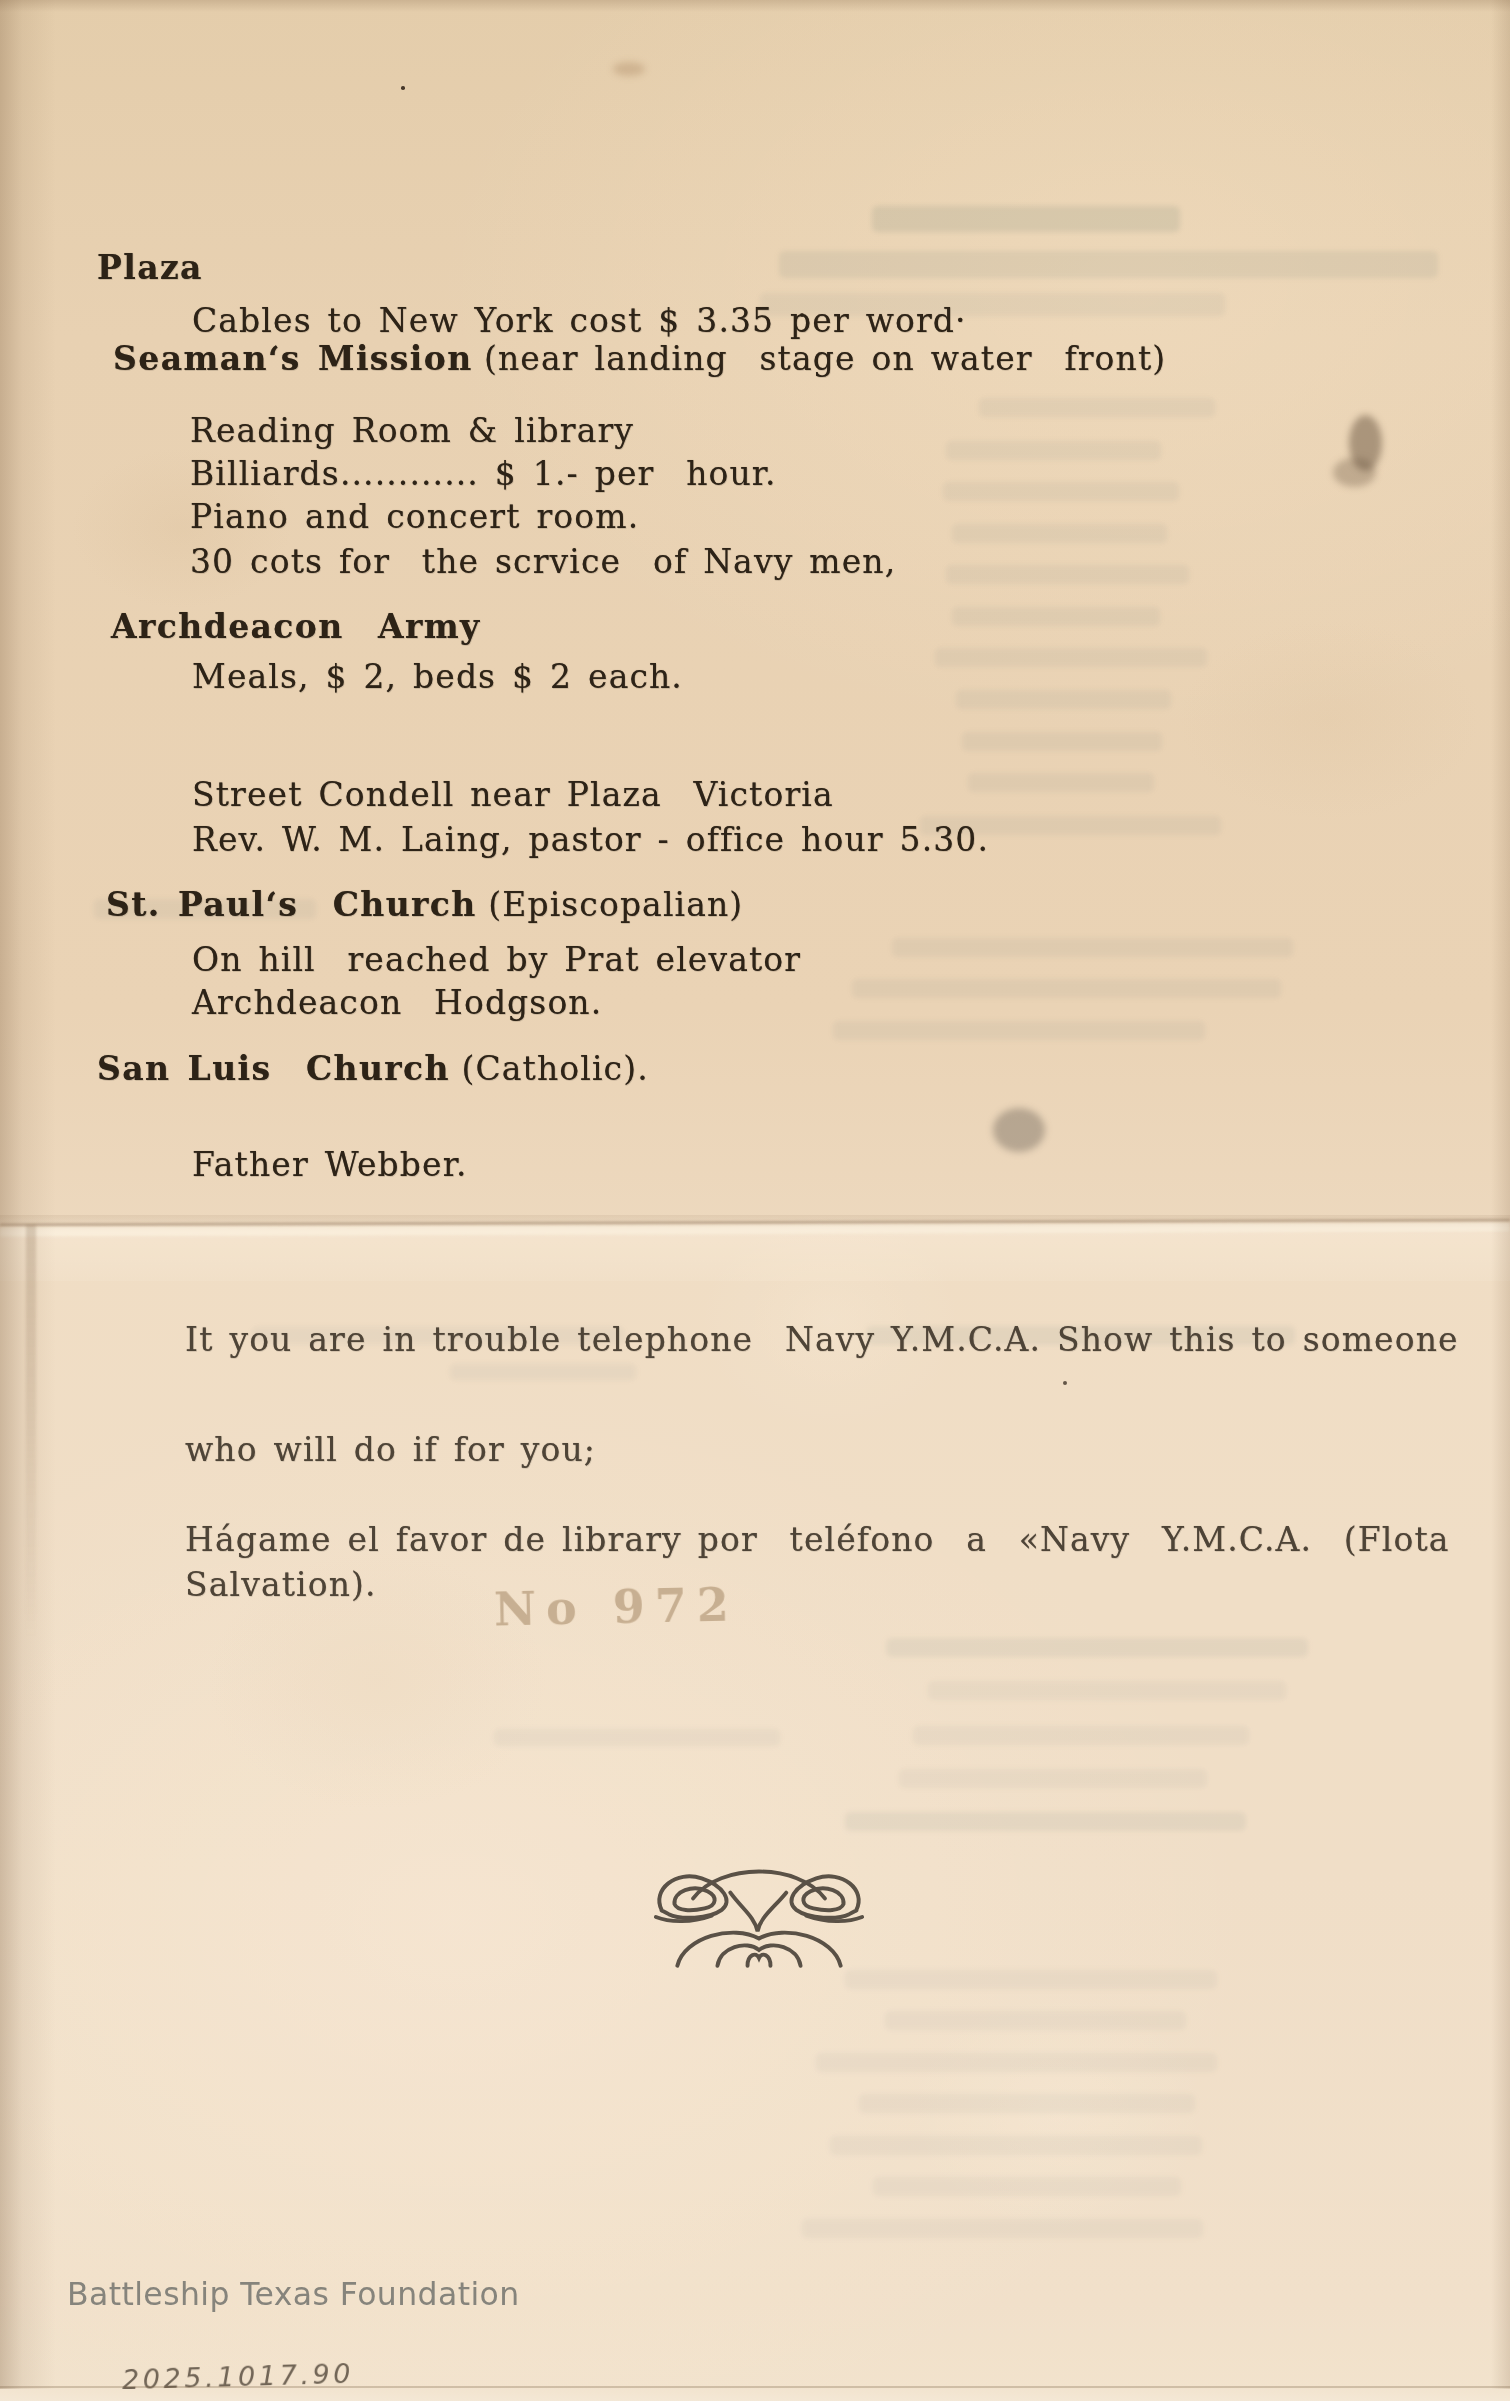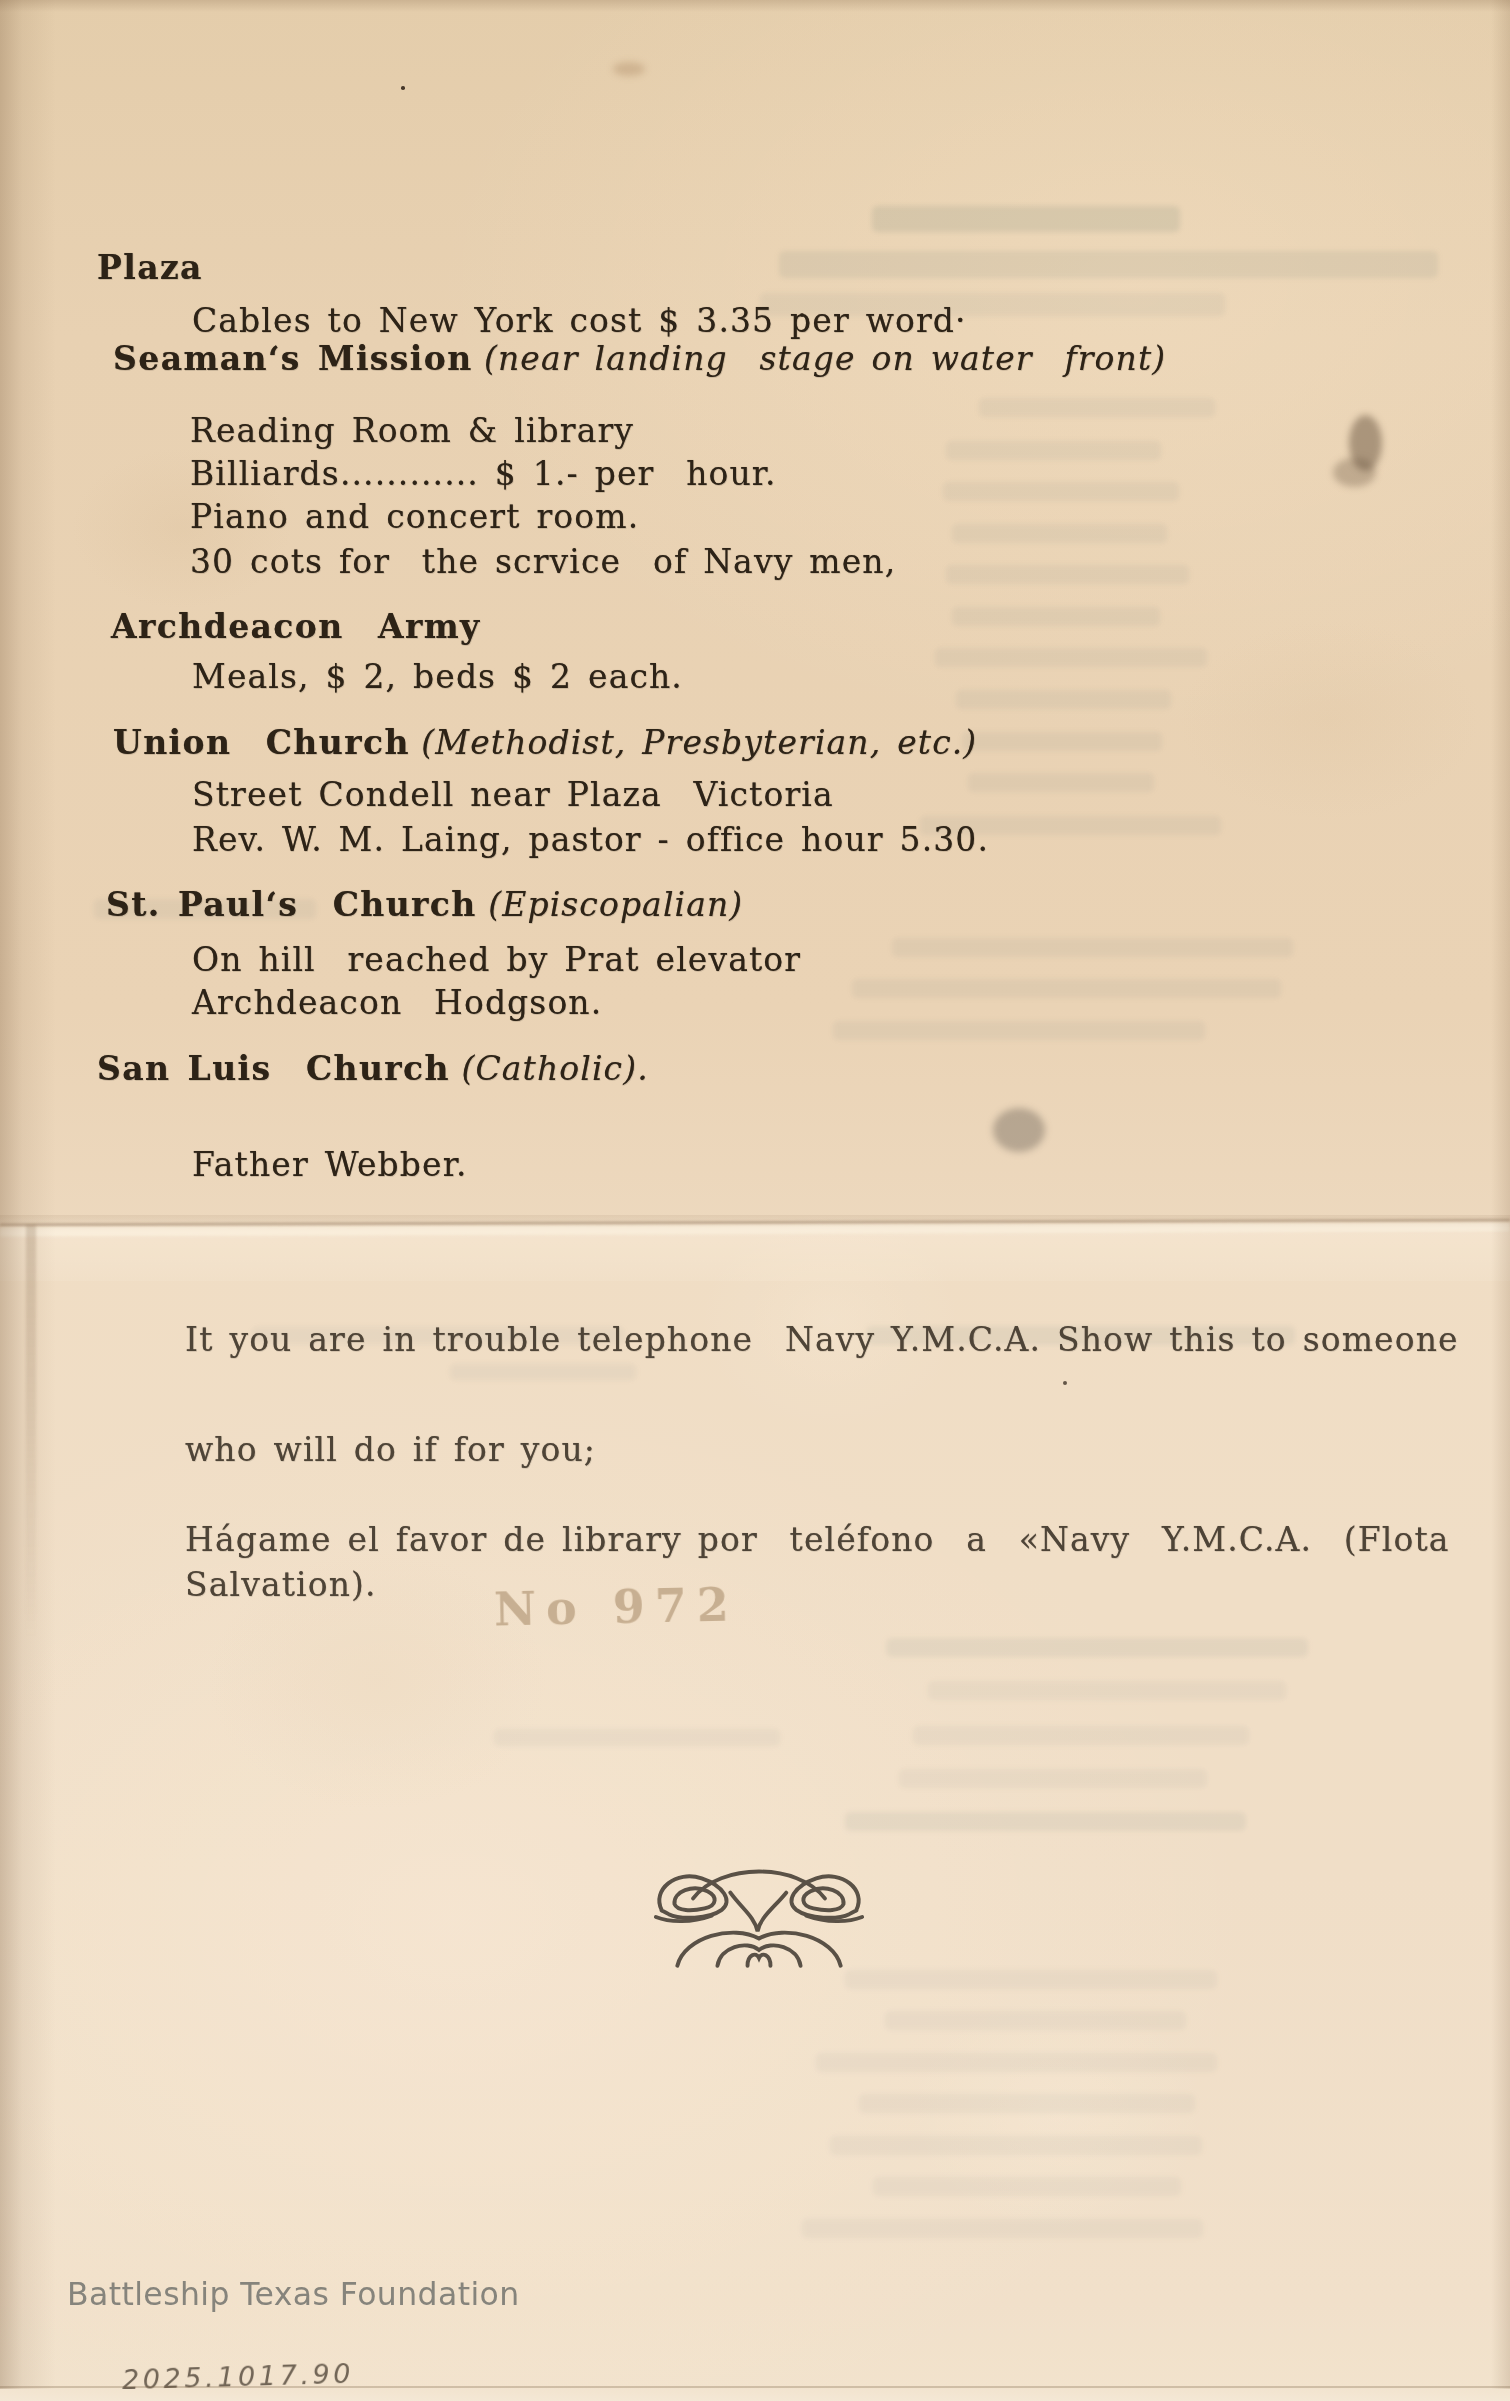--- a/index.html
+++ b/index.html
@@ -43,21 +43,21 @@
   .bottom-crease{position:absolute;left:0;top:2386px;width:100%;height:2.1px;
     background:rgba(120,92,64,0.28);filter:blur(0.7px);}
   .bottom-strip{position:absolute;left:0;top:2389px;width:100%;height:13px;
     background:linear-gradient(180deg,#f2e4cf,#f4e8d6);}
 
   
   .txt{position:absolute;white-space:pre;font-size:33px;line-height:1.2;
     letter-spacing:1.1px;word-spacing:4.3px;color:#2d2317;
     text-shadow:0 0 0.7px rgba(45,35,23,0.55), 0.7px 0.7px 0 rgba(45,35,23,0.12);}
   .heading .h{font-weight:700;letter-spacing:1.4px;}
-  .heading .suffix{margin-left:11.5px;font-weight:400;font-style:italic;}
+  .heading .suffix{margin-left:11.5px;font-weight:400;}
 
   
   .stamp{position:absolute;left:494px;top:1580px;
     font-size:46px;font-weight:700;letter-spacing:10px;
     color:rgba(148,115,76,0.55);filter:blur(0.6px);
     transform:rotate(-1.2deg);text-shadow:none;}
 
   
   .watermark{position:absolute;left:67px;top:2276px;
     font-family:"DejaVu Sans","Liberation Sans",sans-serif;
@@ -135,21 +135,20 @@
 
   <div class="txt heading" style="left:113px;top:339px"><span class="h">Seaman‘s Mission</span><span class="suffix">(near landing  stage on water  front)</span></div>
   <div class="txt" style="left:190px;top:411px">Reading Room &amp; library</div>
   <div class="txt" style="left:190px;top:454px">Billiards............ $ 1.- per  hour.</div>
   <div class="txt" style="left:190px;top:497px">Piano and concert room.</div>
   <div class="txt" style="left:190px;top:542px">30 cots for  the scrvice  of Navy men,</div>
 
   <div class="txt heading" style="left:111px;top:607px"><span class="h">Archdeacon  Army</span><span class="suffix"></span></div>
   <div class="txt" style="left:192px;top:657px">Meals, $ 2, beds $ 2 each.</div>
 
-  <div class="txt heading" style="left:113px;top:723px"><span class="h">Union  Church</span><span class="suffix">(Methodist, Presbyterian, etc.)</span></div>
   <div class="txt" style="left:192px;top:775px">Street Condell near Plaza  Victoria</div>
   <div class="txt" style="left:192px;top:820px">Rev. W. M. Laing, pastor - office hour 5.30.</div>
 
   <div class="txt heading" style="left:106px;top:885px"><span class="h">St. Paul‘s  Church</span><span class="suffix">(Episcopalian)</span></div>
   <div class="txt" style="left:192px;top:940px">On hill  reached by Prat elevator</div>
   <div class="txt heading" style="left:97px;top:1049px"><span class="h">San Luis  Church</span><span class="suffix">(Catholic).</span></div>
 
   <div class="txt" style="left:192px;top:983px">Archdeacon  Hodgson.</div>
   <div class="txt" style="left:192px;top:1145px">Father Webber.</div>
 

